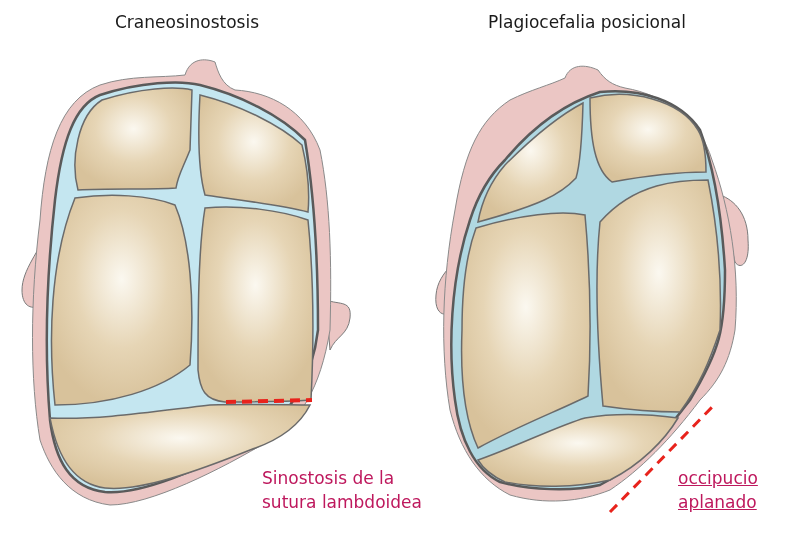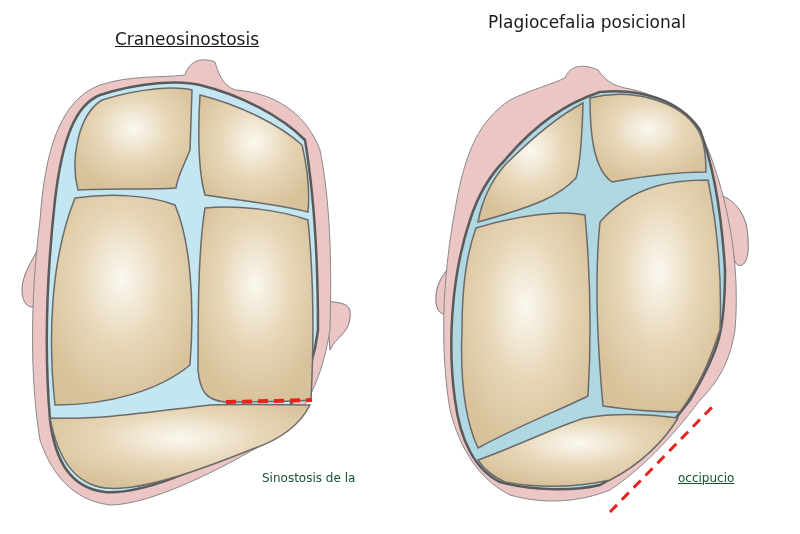--- a/index.html
+++ b/index.html
@@ -1,18 +1,18 @@
 <!DOCTYPE html>
 <html><head>
 <meta charset="utf-8">
 <style>
   html, body { margin: 0; padding: 0; background: #ffffff; }
   body { width: 800px; height: 534px; position: relative; overflow: hidden; font-family: "DejaVu Sans", sans-serif; }
   .title { position: absolute; font-size: 17px; color: #1a1a1a; white-space: nowrap; }
-  .label { position: absolute; font-size: 12px; color: #14532d; line-height: 24px; }
+  .label { position: absolute; font-size: 17px; color: #be185d; line-height: 24px; }
   svg { position: absolute; left: 0; top: 0; }
 </style>
 </head>
 <body>
 
 <svg width="800" height="534" viewBox="0 0 800 534">
   <defs>
     <radialGradient id="bg" cx="50%" cy="40%" r="60%">
       <stop offset="0%" stop-color="#fbf8f0"></stop>
       <stop offset="55%" stop-color="#e6d5b5"></stop>
@@ -45,21 +45,23 @@
     <path d="M505,160 C530,130 560,105 600,92 C640,88 680,100 700,130 C715,170 722,220 725,270 C725,330 720,350 690,400 C660,440 630,470 600,485 C570,492 530,490 500,482 C475,470 460,440 455,400 C448,350 450,280 470,220 C478,195 490,175 505,160 Z" fill="#b0d8e2" stroke="#5a5a5a" stroke-width="2.5"></path>
     <path d="M505,165 C530,140 560,115 583,103 C582,140 580,165 576,178 C560,195 540,205 478,222 C482,200 492,180 505,165 Z" fill="url(#bg)" stroke="#6a6a6a" stroke-width="1.5"></path>
     <path d="M590,98 C630,88 680,100 698,130 C704,140 706,155 706,172 C680,172 650,175 612,182 C595,170 590,140 590,98 Z" fill="url(#bg)" stroke="#6a6a6a" stroke-width="1.5"></path>
     <path d="M476,228 C520,215 560,210 585,215 C590,270 592,330 588,396 C560,410 520,425 478,448 C465,420 460,380 462,330 C462,290 466,255 476,228 Z" fill="url(#bg)" stroke="#6a6a6a" stroke-width="1.5"></path>
     <path d="M600,222 C635,182 680,180 708,180 C718,230 722,280 720,330 C710,360 700,385 680,412 C660,412 630,410 603,406 C597,340 595,270 600,222 Z" fill="url(#bg)" stroke="#6a6a6a" stroke-width="1.5"></path>
     <path d="M478,460 C520,445 560,425 585,418 C620,412 655,415 678,418 C665,440 640,465 610,480 C575,488 535,488 505,482 C492,476 484,470 478,460 Z" fill="url(#bg)" stroke="#6a6a6a" stroke-width="1.5"></path>
     <line x1="610" y1="512" x2="716" y2="403" stroke="#e8231c" stroke-width="3" stroke-dasharray="10,7"></line>
   </g>
 </svg>
 
-<div class="title" style="left:115px; top:29px;text-decoration:underline;">Craneosinostosis</div>
+<div class="title" style="left:115px; top:12px;">Craneosinostosis</div>
 <div class="title" style="left:488px; top:12px;">Plagiocefalia posicional</div>
 
 <div class="label" style="left:262px; top:466px;">
   <div>Sinostosis de la</div>
+  <div>sutura lambdoidea</div>
 </div>
 <div class="label" style="left:678px; top:466px;text-decoration:underline;">
   <div>occipucio</div>
+  <div>aplanado</div>
 </div>
 
 </body></html>

